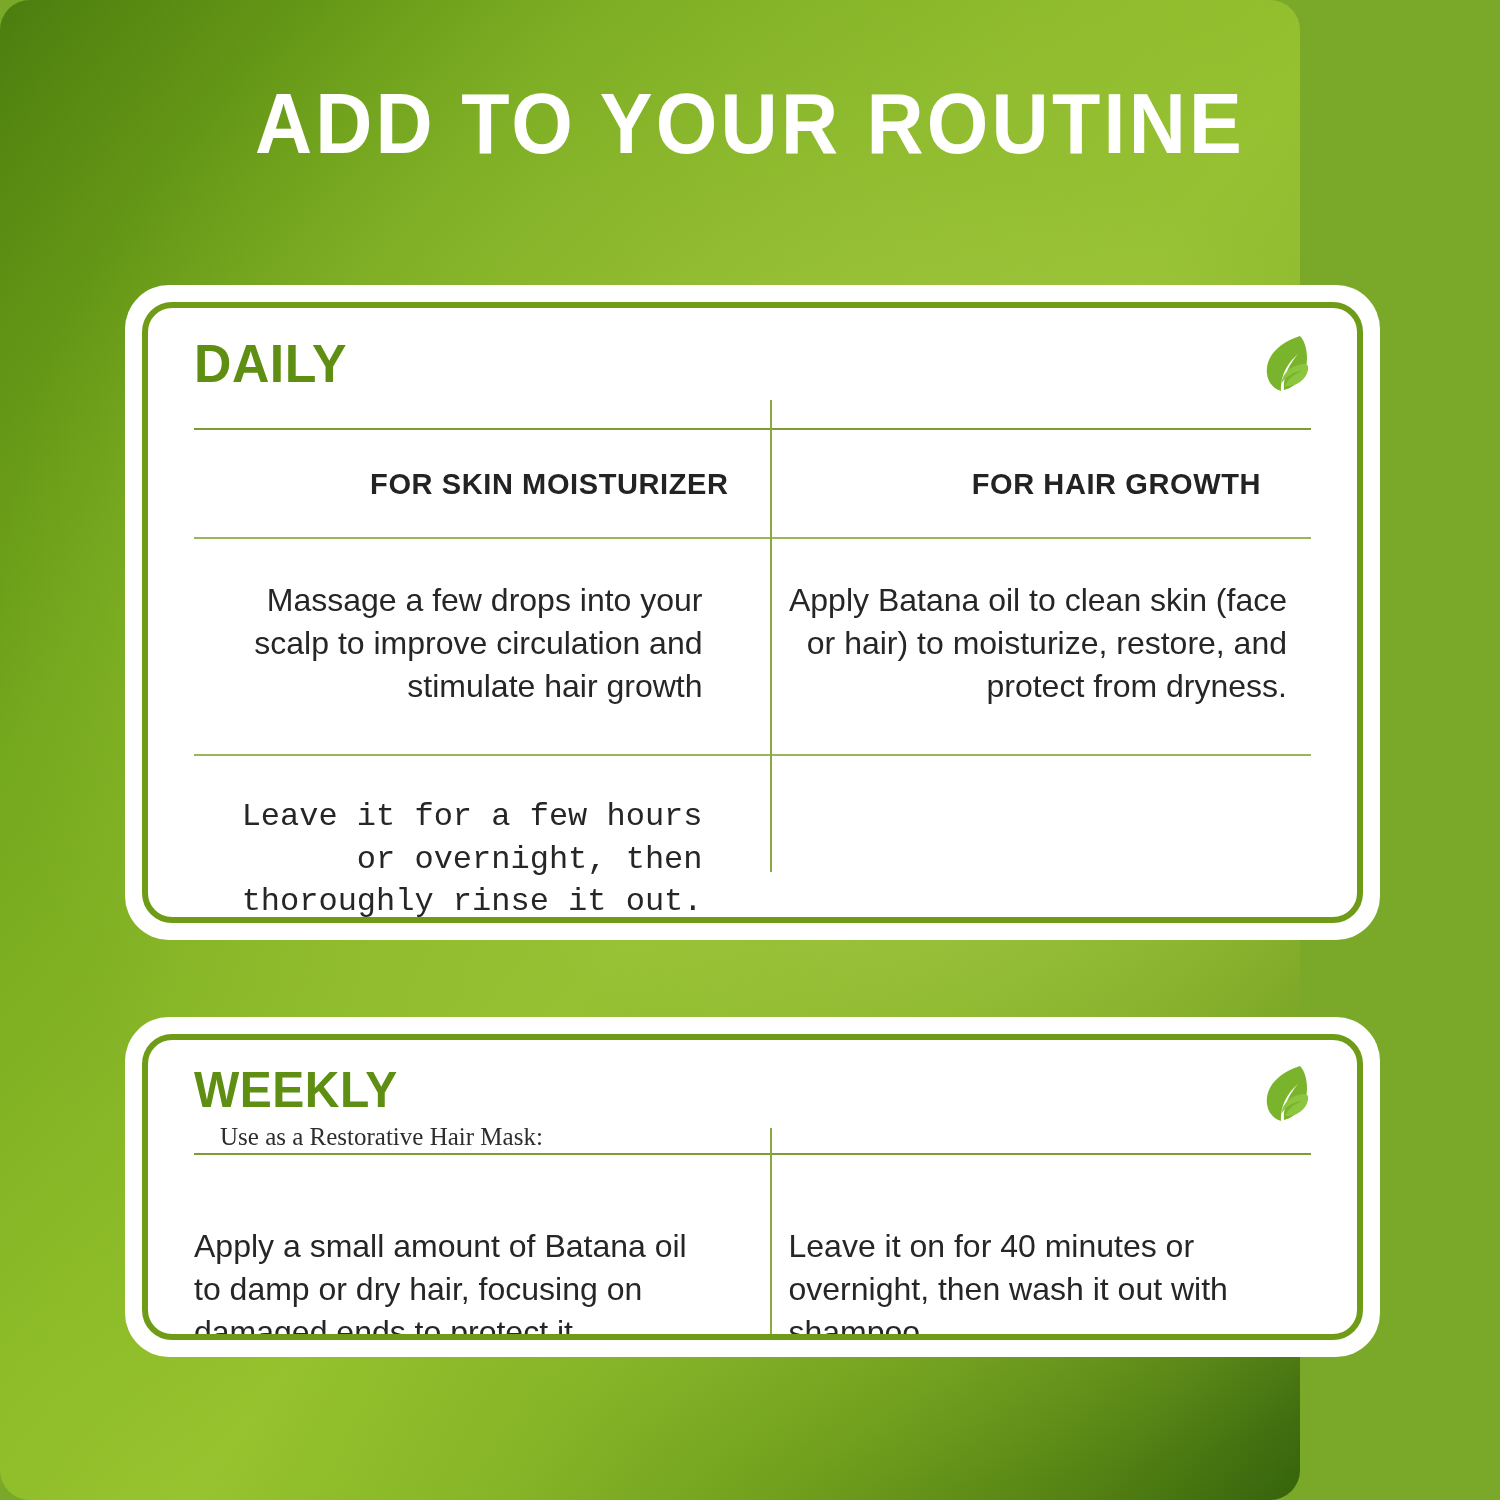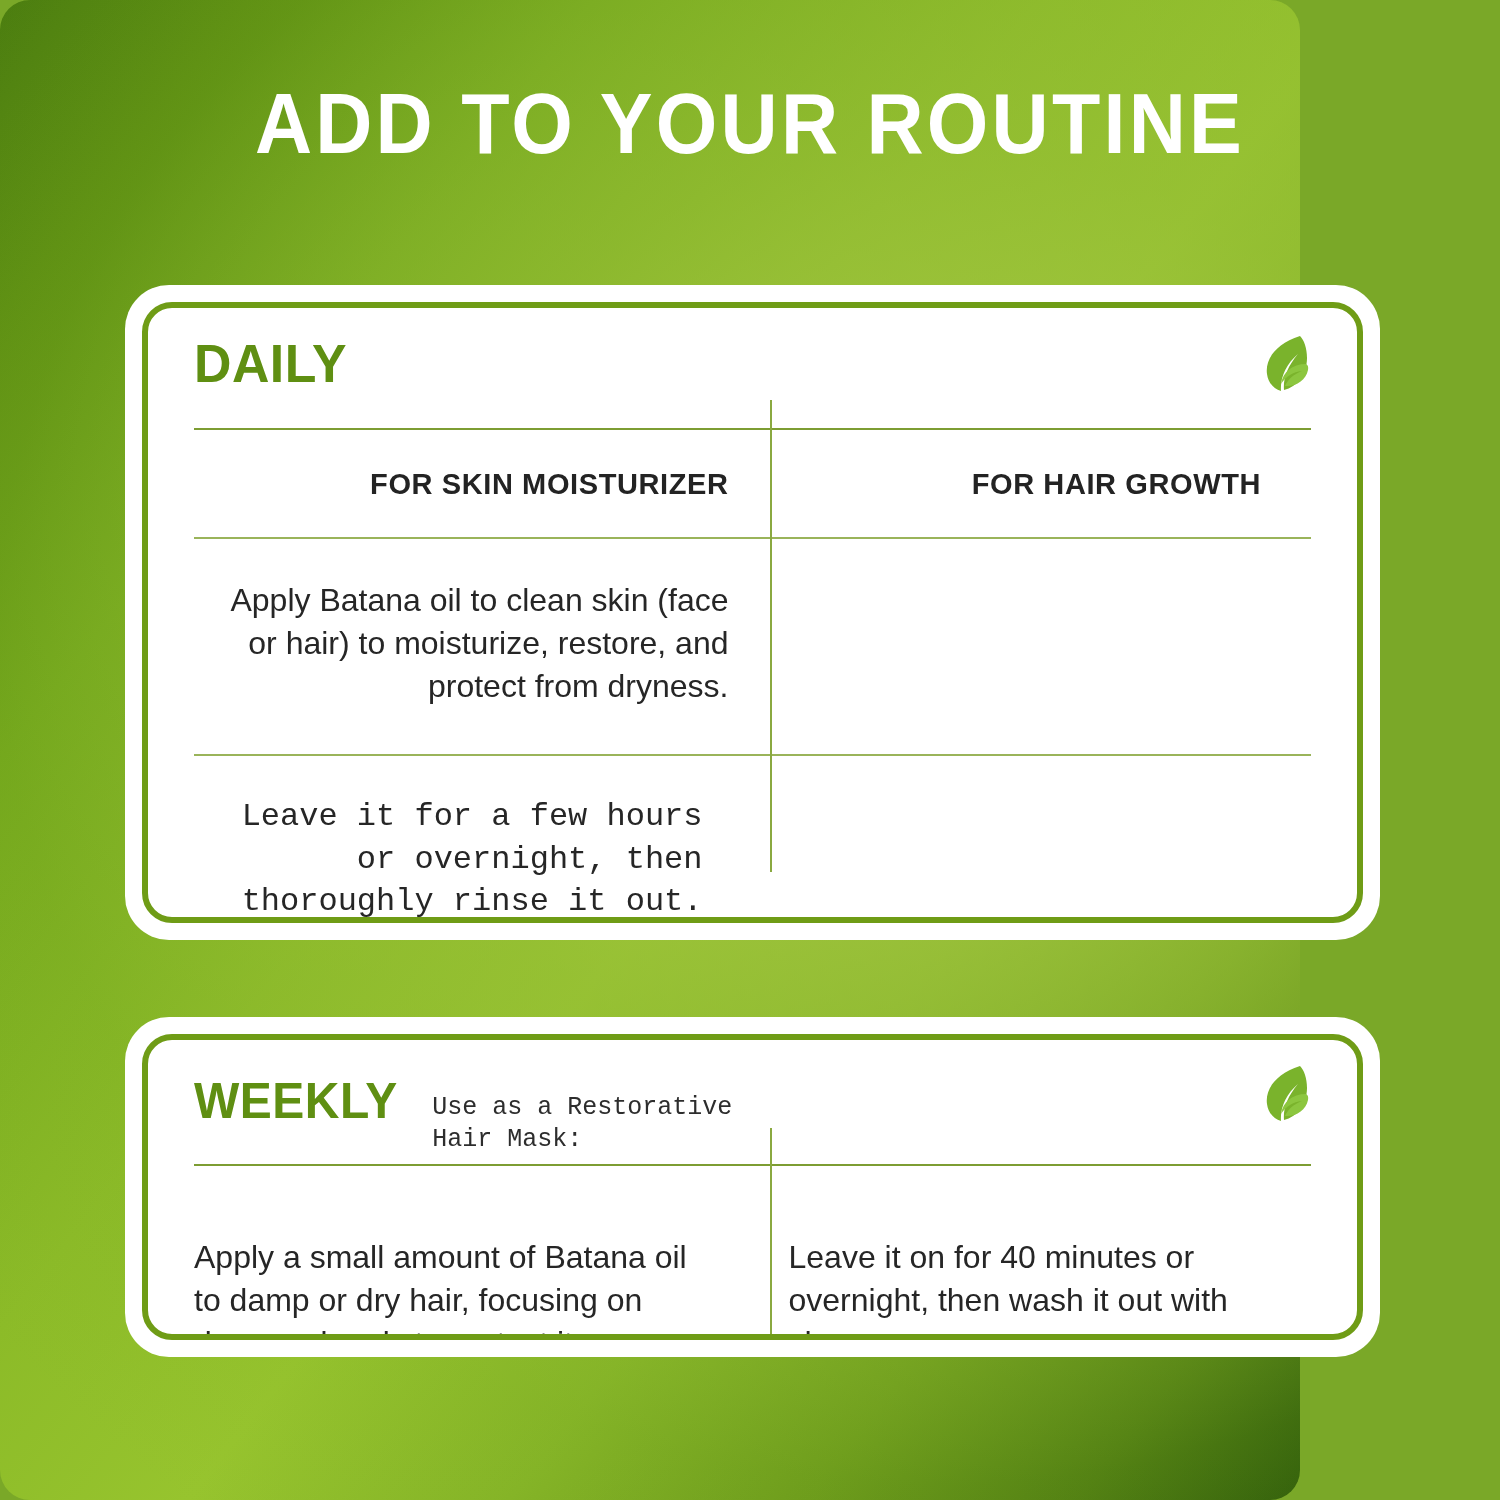--- a/index.html
+++ b/index.html
@@ -97,39 +97,39 @@
     padding: 0 46px;
     box-sizing: border-box;
   }
 
   
   .card-head {
     display: flex;
     align-items: flex-start;
   }
   #card-daily .card-head { padding-top: 28px; height: 92px; }
-  #card-weekly .card-head { padding-top: 36px; height: 88px; }
+  #card-weekly .card-head { padding-top: 25px; height: 88px; flex-direction: column; }
 
   .kicker {
     color: #5f8f12;
     font-family: "Liberation Sans", sans-serif;
     font-weight: bold;
     font-size: 54px;
     letter-spacing: 0.5px;
     line-height: 1;
     transform: scaleX(0.96);
     transform-origin: left center;
   }
   #card-weekly .kicker { font-size: 50px; }
 
   .kicker-note {
     margin-left: 26px;
-    margin-top: 16px;
+    margin-top: 6px;
     color: #2d2d2d;
-    font-family: Liberation Mono, monospace;
+    font-family: Liberation Serif, serif;
     font-size: 25px;
     line-height: 1.28;
     font-weight: 400;
     max-width: 330px;
   }
 
   .leaf-icon {
     position: absolute;
     right: 46px;
   }
@@ -218,20 +218,23 @@
             <div class="col-head">FOR SKIN MOISTURIZER</div>
           </div>
           <div class="col">
             <div class="col-head">FOR HAIR GROWTH</div>
           </div>
         </div>
 
         <div class="hrule light"></div>
 
         <div class="row">
+          <div class="col">
+            <div class="para cell-a">Massage a few drops into your scalp to improve circulation and stimulate hair growth</div>
+          </div>
           <div class="col right">
             <div class="para cell-a">Apply Batana oil to clean skin (face or hair) to moisturize, restore, and protect from dryness.</div>
           </div>
         </div>
 
         <div class="hrule light"></div>
 
         <div class="row">
           <div class="col">
             <div class="para cell-b">Leave it for a few hours or overnight, then thoroughly rinse it out.</div>

